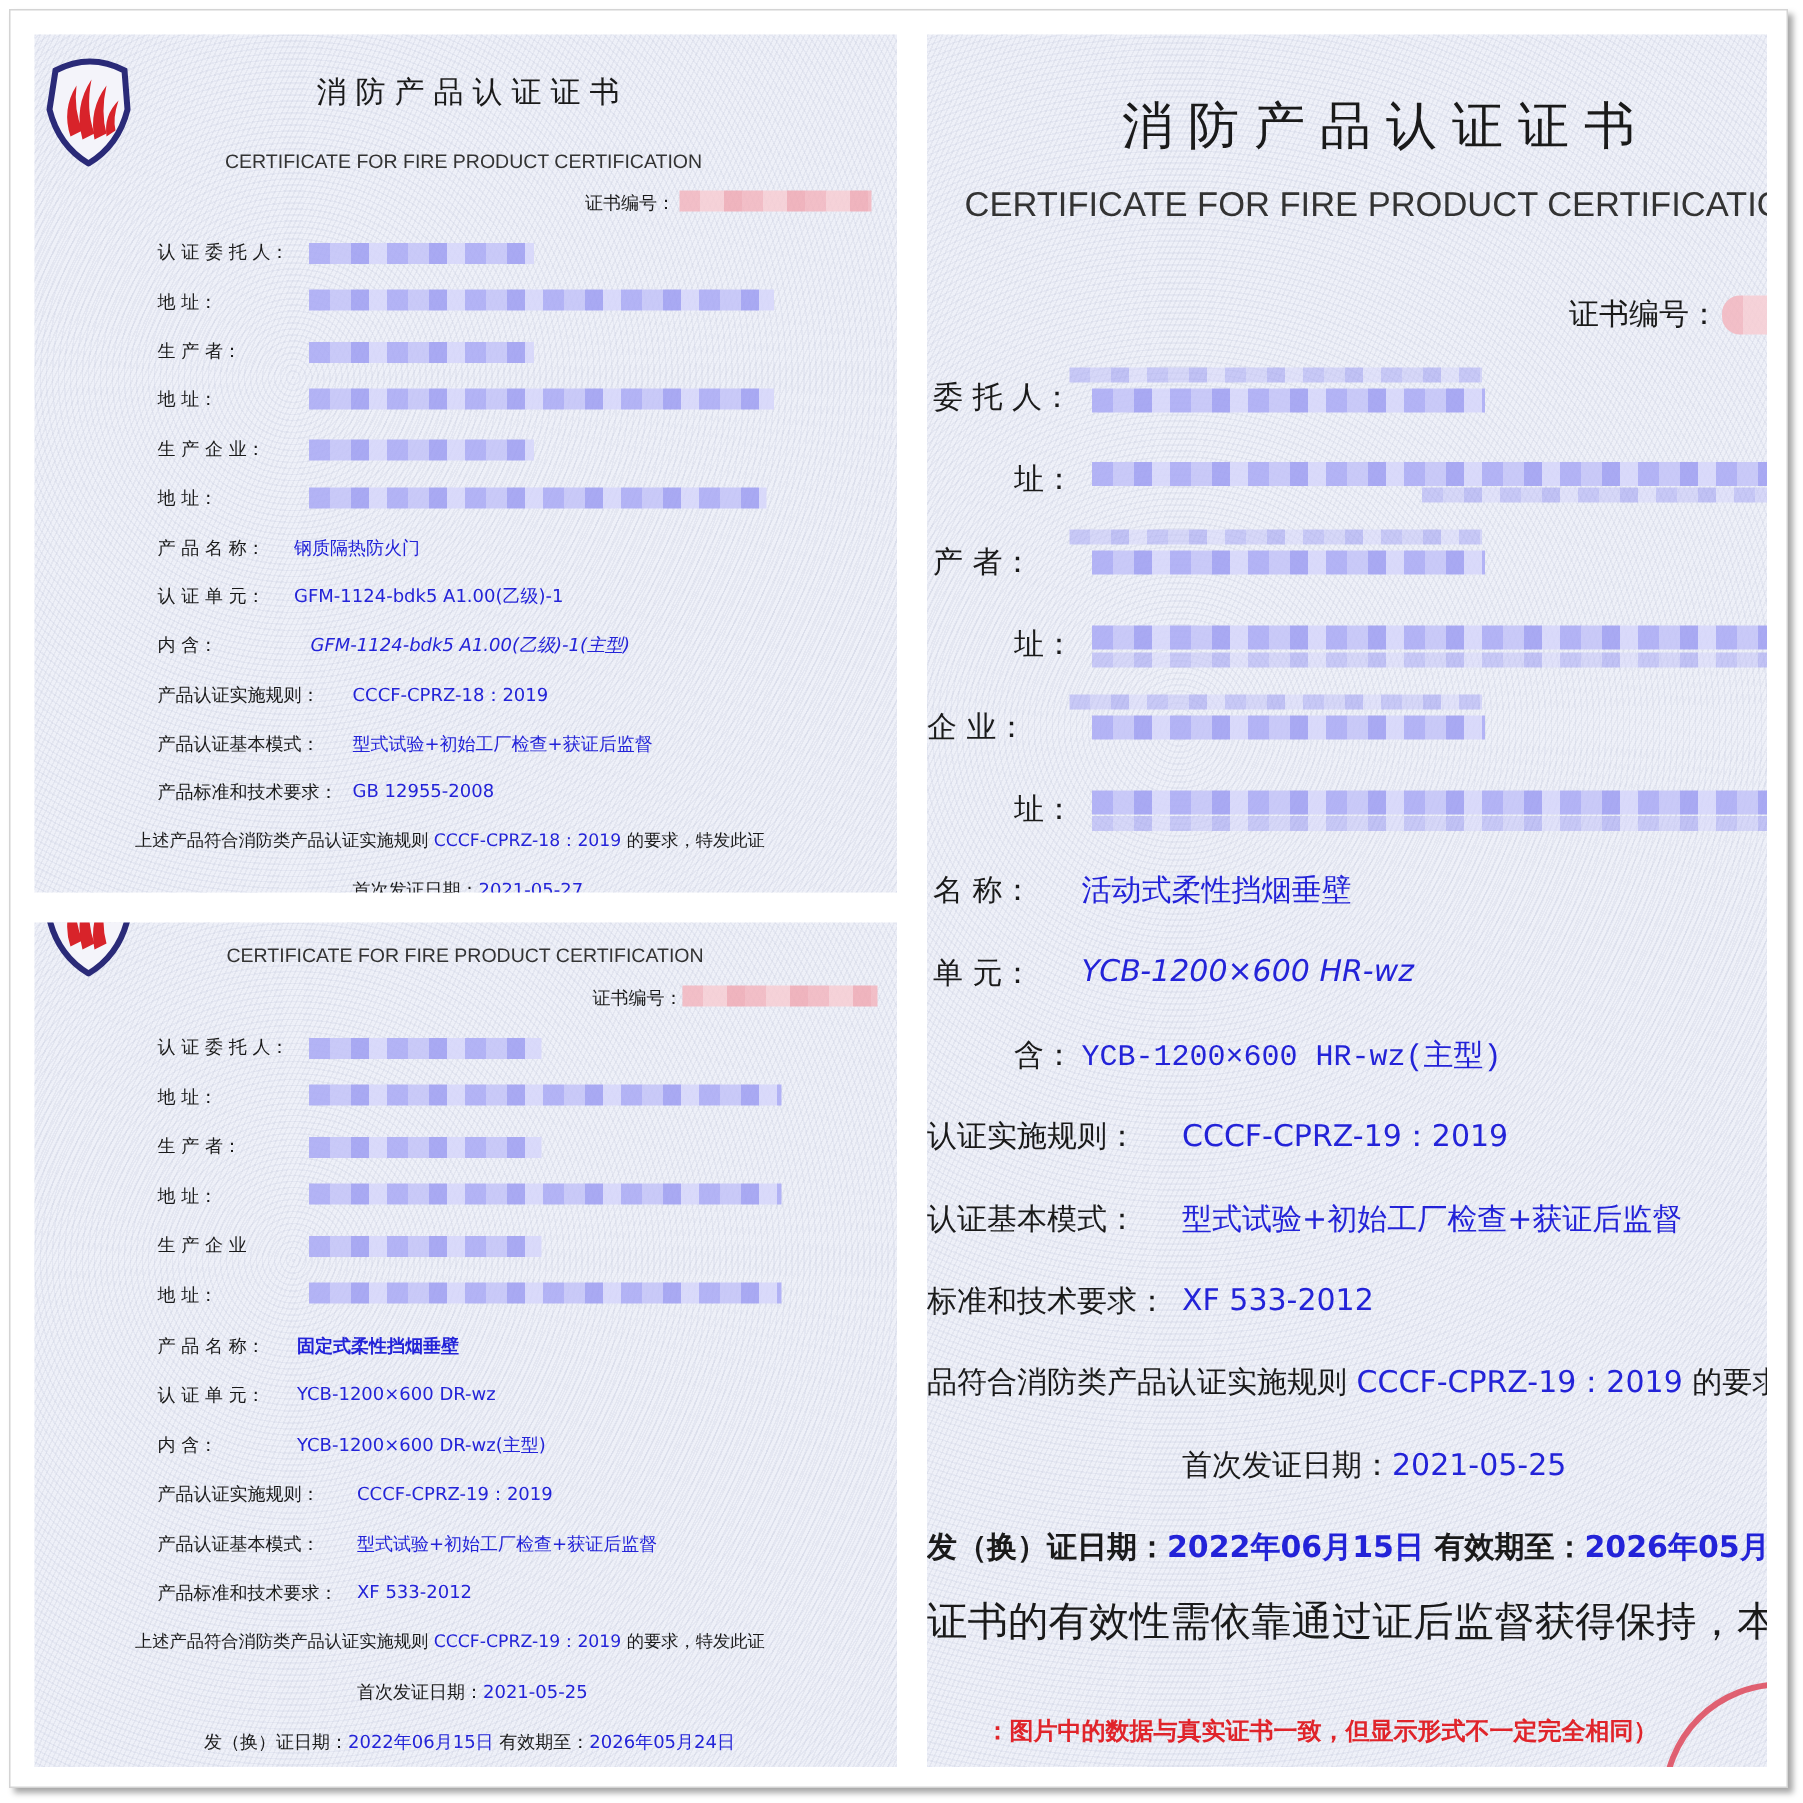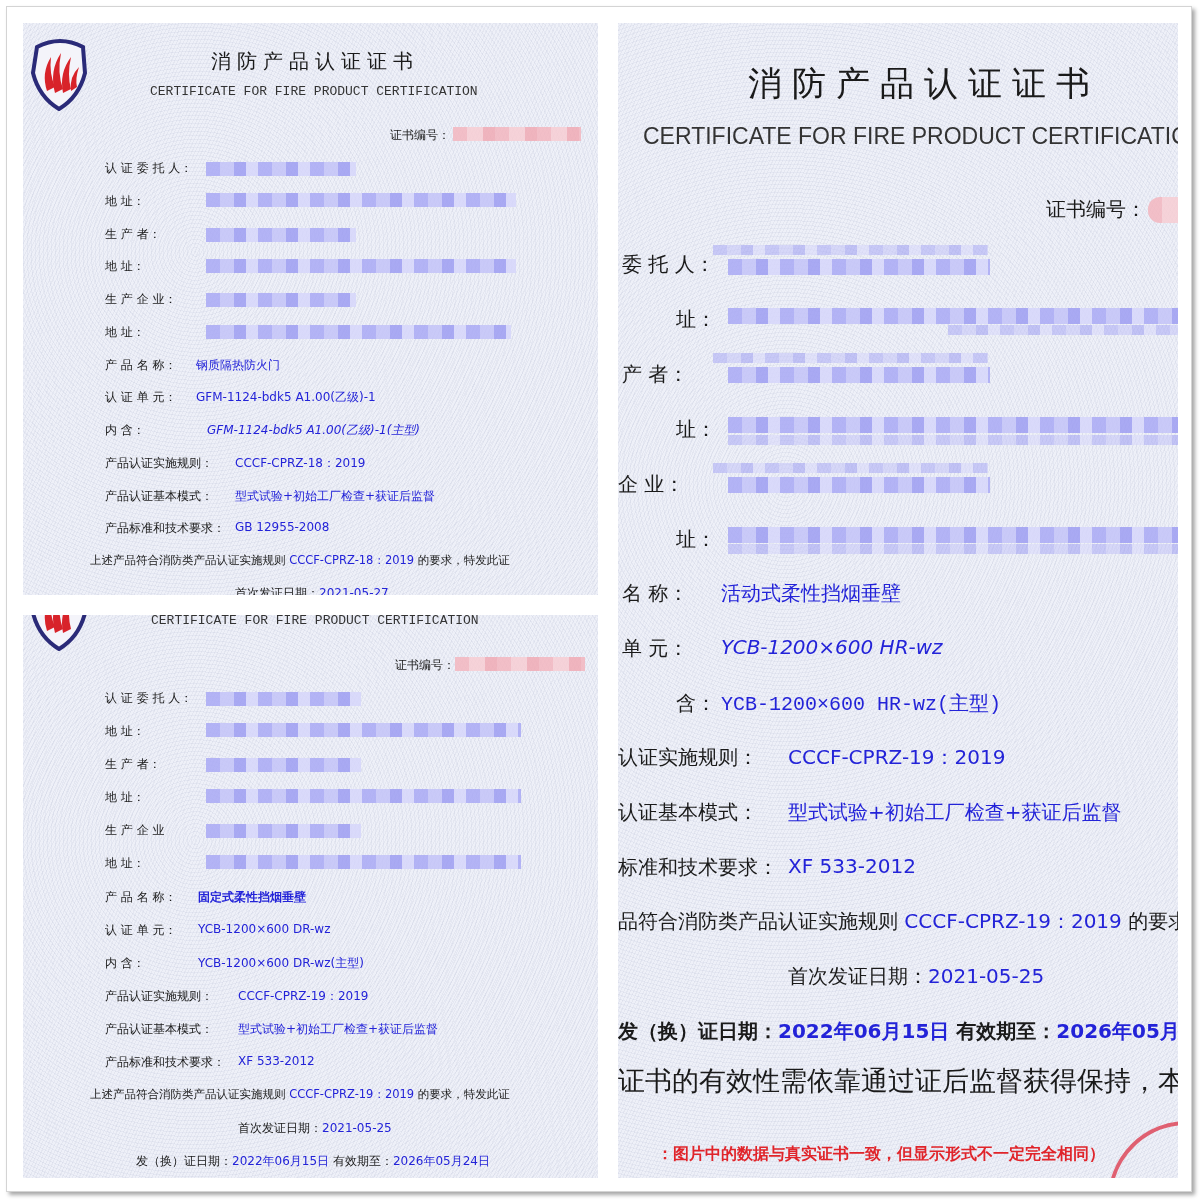--- a/index.html
+++ b/index.html
@@ -30,21 +30,21 @@
     position:absolute; height:14px;
     background: repeating-linear-gradient(90deg, #a9a9f5 0 14px, #c3c3f8 14px 28px, #9d9df2 28px 40px, #d6d6fb 40px 52px);
     opacity:0.85;
   }
   .blur.thin { height:10px; opacity:0.55; }
   .blur.pink {
     background: repeating-linear-gradient(90deg, #f3b6bf 0 14px, #f7cdd3 14px 30px, #f0aab4 30px 42px);
   }
   
   .t-title { font-size:20px; letter-spacing:6px; color:#1a1a1a; }
-  .t-en { font-size:13px; color:#333; font-family:Liberation Mono, monospace; }
+  .t-en { font-size:13px; color:#333; font-family:Liberation Sans, sans-serif;margin-top:16px; }
   .f12 { font-size:12px; }
   .f11 { font-size:11.5px; }
   
   .t-title-l { font-size:34px; letter-spacing:10px; color:#1a1a1a; }
   .t-en-l { font-size:23px; color:#333; font-family:"Liberation Sans", sans-serif; }
   .f20 { font-size:20px; }
   .f22 { font-size:27px; }
   .f16b { font-size:16px; font-weight:bold;padding-left:39px; }
   .logo { position:absolute; }
   .seal {

